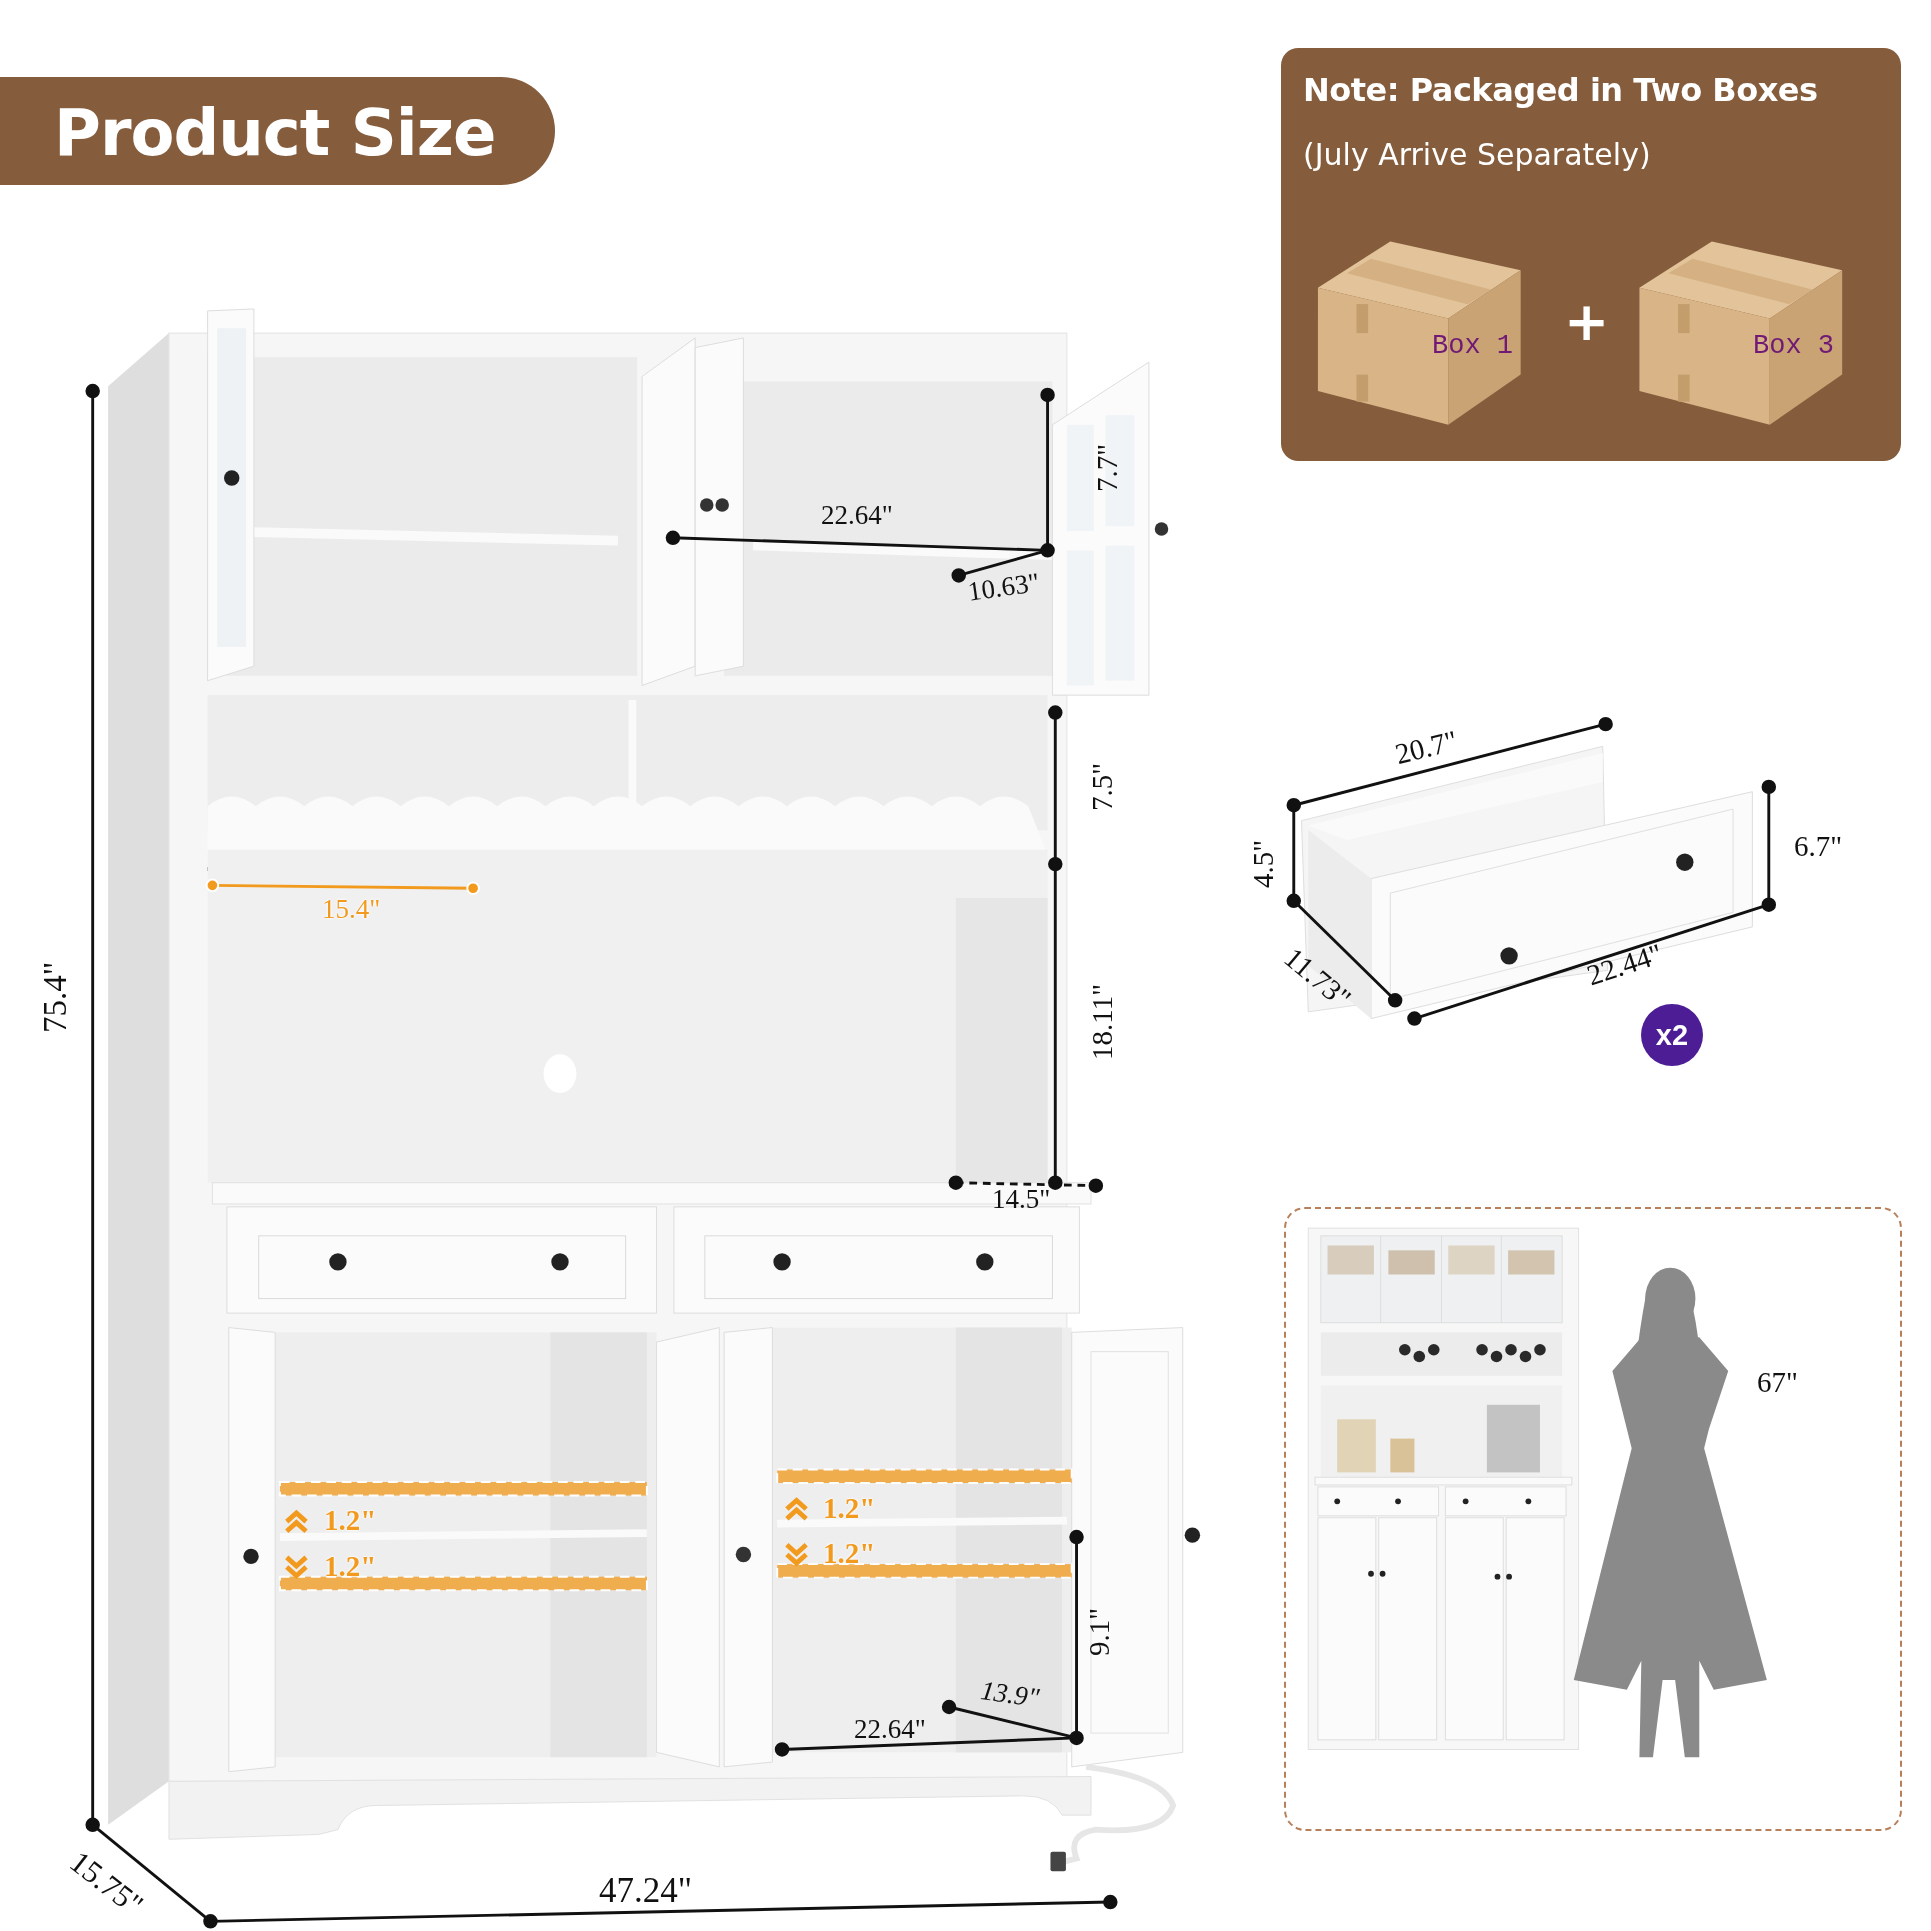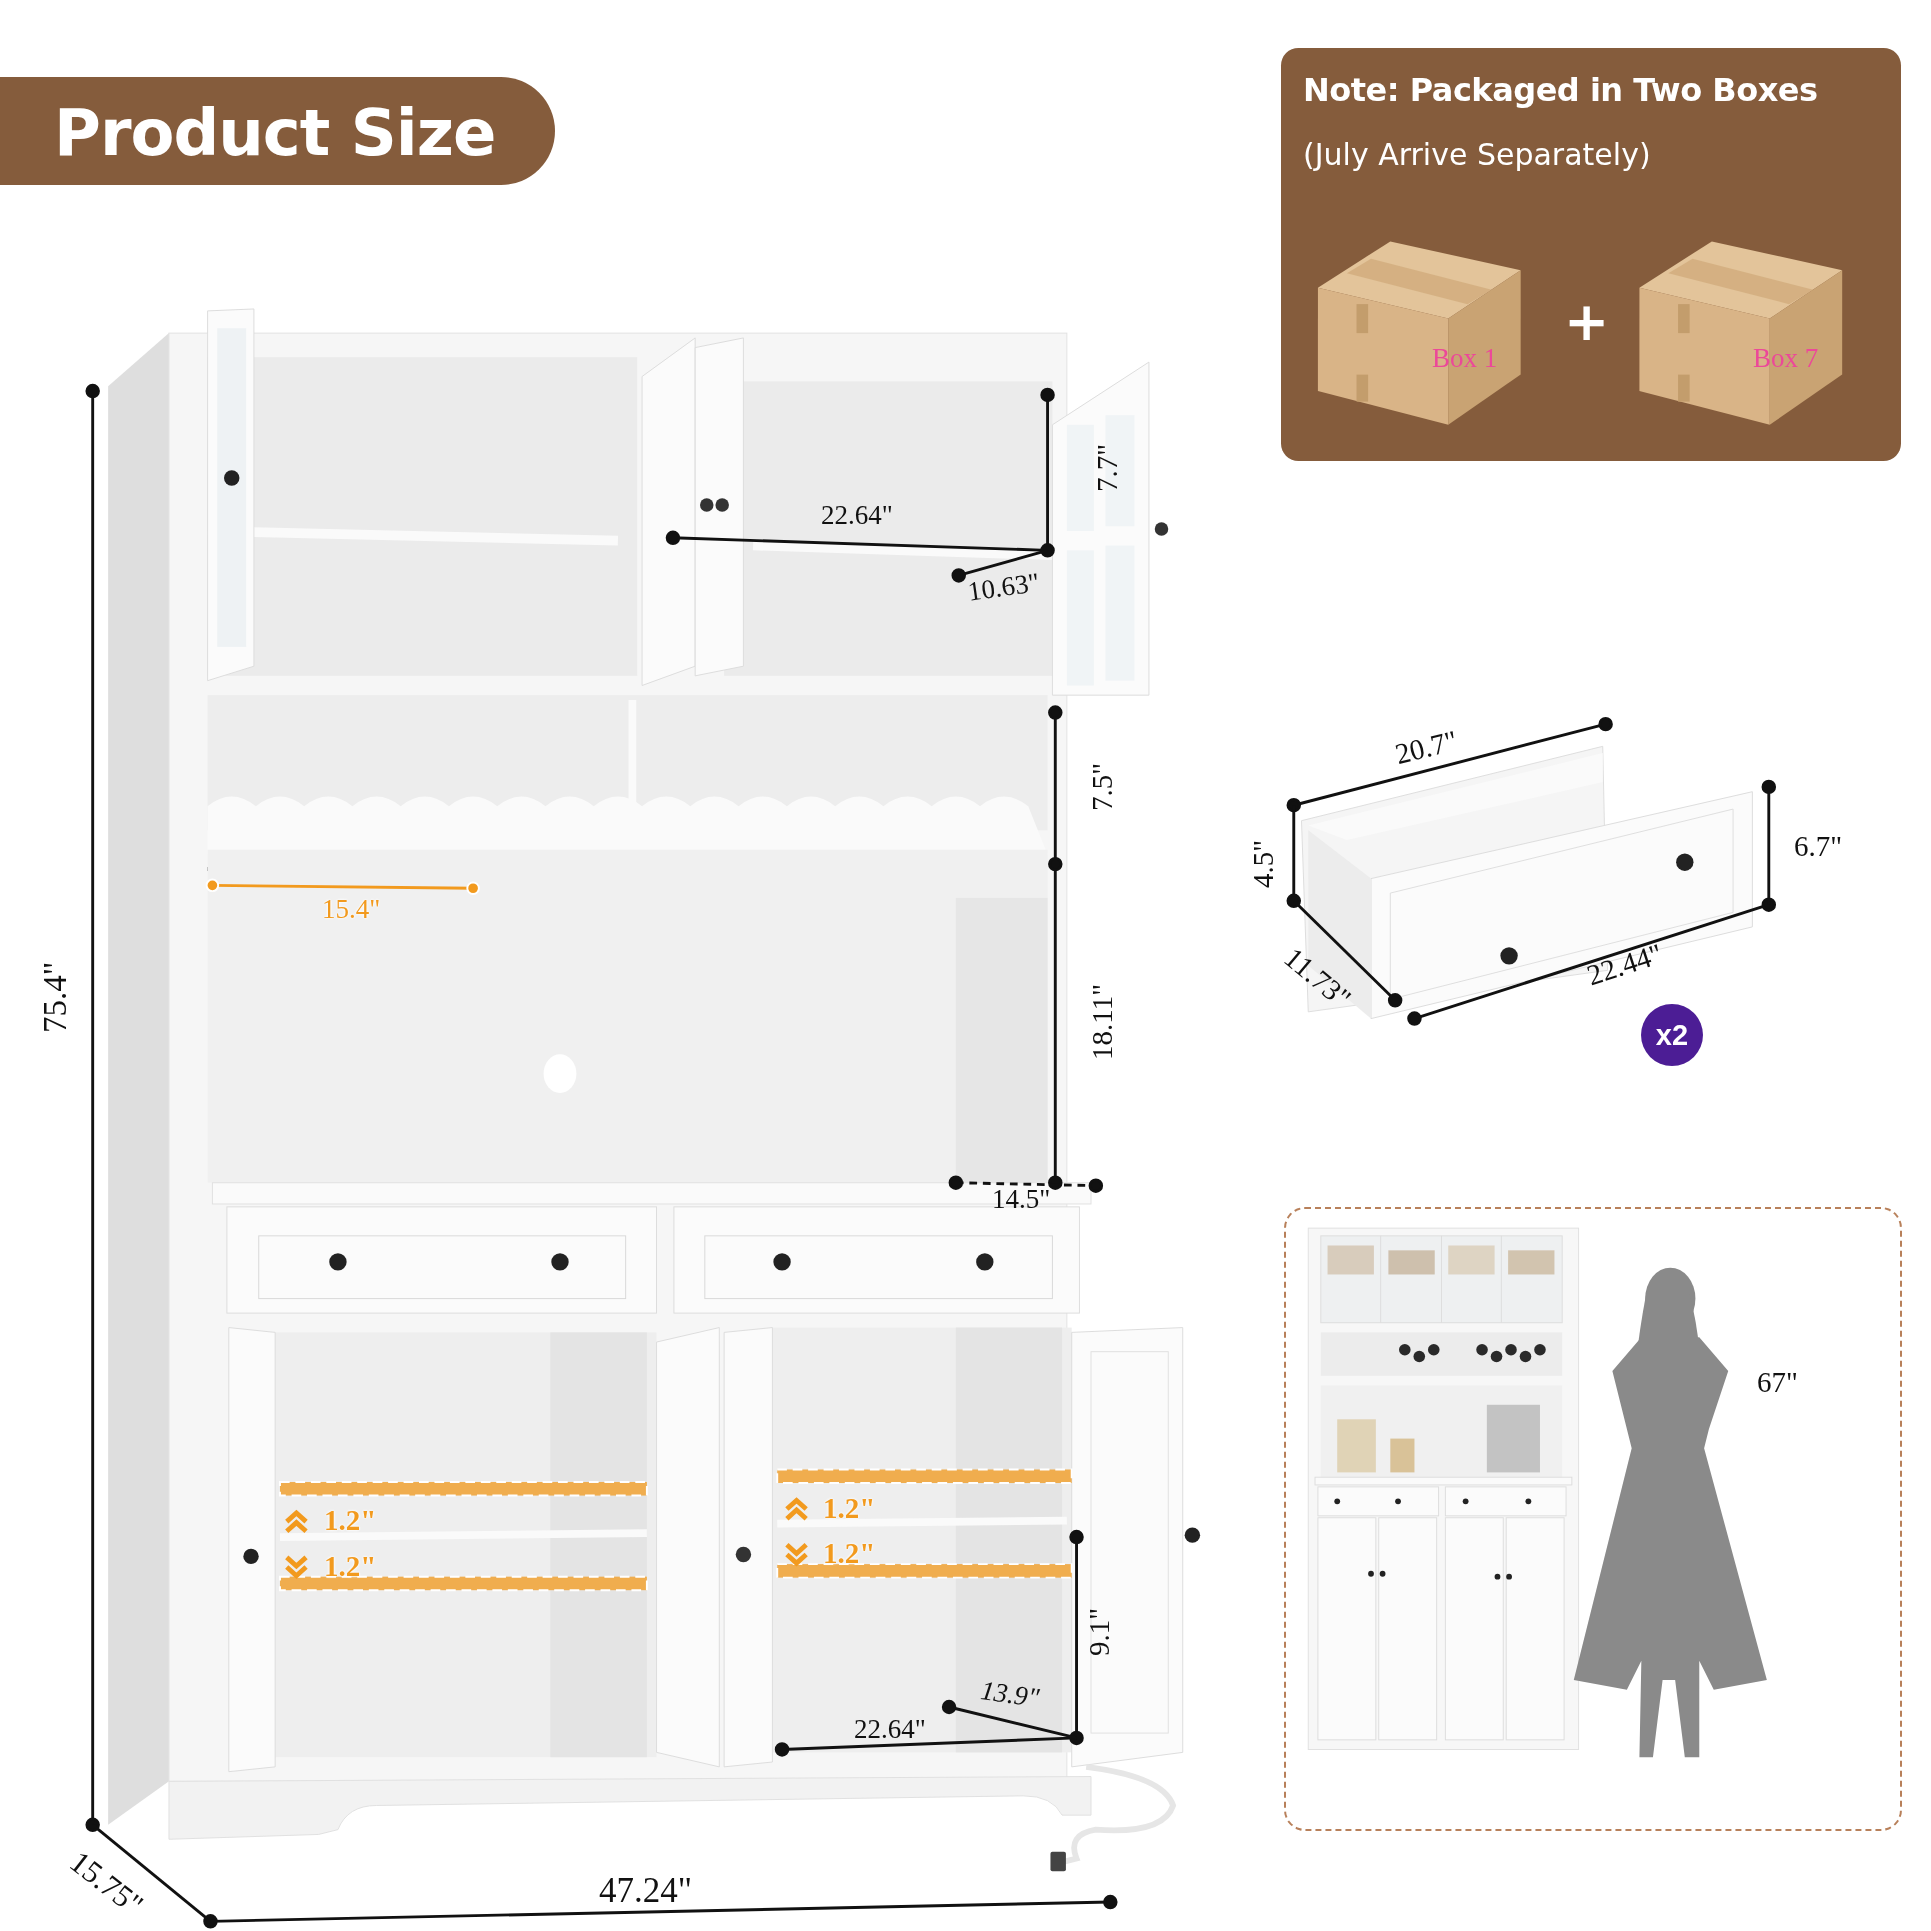--- a/index.html
+++ b/index.html
@@ -3,21 +3,21 @@
 <meta charset="utf-8">
 <style>
   html, body { margin:0; padding:0; }
   body { width:1931px; height:1931px; background:#ffffff; position:relative; overflow:hidden; font-family:"Liberation Sans", sans-serif; }
   .abs { position:absolute; }
   .title-pill { left:0; top:77px; width:555px; height:108px; background:#855c3c; border-radius:0 54px 54px 0; }
   .title-text { left:54px; top:85px; color:#fff; font-family:"DejaVu Sans", sans-serif; font-weight:bold; font-size:64px; letter-spacing:-1px; line-height:97px; }
   .note-box { left:1281px; top:48px; width:620px; height:413px; background:#855c3c; border-radius:17.4px; }
   .note-title { left:1303px; top:71px; color:#fff; font-family:"DejaVu Sans", sans-serif; font-weight:bold; font-size:32px; white-space:nowrap; letter-spacing:-0.5px; }
   .note-sub { left:1303px; top:137px; color:#fff; font-family:"DejaVu Sans", sans-serif; font-size:30px; white-space:nowrap; }
-  .box-label { color:#ec4899; font-family:Liberation Serif, serif; font-size:27px;margin-top:12px; }
+  .box-label { color:#701a75; font-family:Liberation Mono, monospace; font-size:27px; }
   .plus { color:#fff; font-family:"DejaVu Sans", sans-serif; font-weight:bold; font-size:54px; }
   .dim { font-family:"Liberation Serif", serif; color:#111; white-space:nowrap; }
   .dim-orange { font-family:"Liberation Serif", serif; color:#f29a1e; white-space:nowrap; text-shadow:0 0 2.9px #fff, 0 0 2.9px #fff; }
   .badge-x2 { left:1641px; top:1004px; width:62px; height:62px; border-radius:50%; background:#4c1d95; color:#fff; font-family:Liberation Sans, sans-serif; font-weight:bold; font-size:29px; display:flex; align-items:center; justify-content:center; }
   .compare-frame { left:1284px; top:1207px; width:618px; height:624px; border:2.9px dashed #b8805a; border-radius:21px; box-sizing:border-box; }
   svg { position:absolute; left:0; top:0; }
 </style>
 </head>
 <body>
 
@@ -253,21 +253,21 @@
   </g>
   <g fill="#8a8a8a">
     <ellipse cx="1730" cy="1345" rx="26" ry="32"></ellipse>
     <path d="M1705,1340 q-15,80 -10,110 L1760,1450 q5,-50 -10,-110 Z"></path>
     <path d="M1700,1385 L1760,1385 L1790,1420 L1770,1480 L1765,1500 L1830,1740 L1775,1750 L1760,1720 L1760,1820 L1745,1820 L1735,1740 L1722,1740 L1712,1820 L1698,1820 L1700,1720 L1685,1750 L1630,1740 L1690,1500 L1685,1480 L1670,1420 Z"></path>
   </g>
 </svg>
 
 <div class="abs box-label" style="left:1432px;top:331px;">Box 1</div>
 <div class="abs plus" style="left:1564px;top:290px;">+</div>
-<div class="abs box-label" style="left:1753px;top:331px;">Box 7</div>
+<div class="abs box-label" style="left:1753px;top:331px;">Box 3</div>
 
 <div class="abs dim" style="left:37px;top:1033px;font-size:33px;transform:rotate(-90deg);transform-origin:left top;">75.4"</div>
 <div class="abs dim" style="left:85px;top:1844px;font-size:31px;transform:rotate(38deg);transform-origin:left top;">15.75"</div>
 <div class="abs dim" style="left:599px;top:1871px;font-size:35px;">47.24"</div>
 <div class="abs dim" style="left:821px;top:500px;font-size:27px;">22.64"</div>
 <div class="abs dim" style="left:966px;top:577px;font-size:27px;transform:rotate(-8deg);transform-origin:left top;">10.63"</div>
 <div class="abs dim" style="left:1091px;top:492px;font-size:29px;transform:rotate(-90deg);transform-origin:left top;">7.7"</div>
 <div class="abs dim" style="left:1086px;top:811px;font-size:29px;transform:rotate(-90deg);transform-origin:left top;">7.5"</div>
 <div class="abs dim" style="left:1086px;top:1060px;font-size:29px;transform:rotate(-90deg);transform-origin:left top;">18.11"</div>
 <div class="abs dim" style="left:992px;top:1184px;font-size:27px;">14.5"</div>

